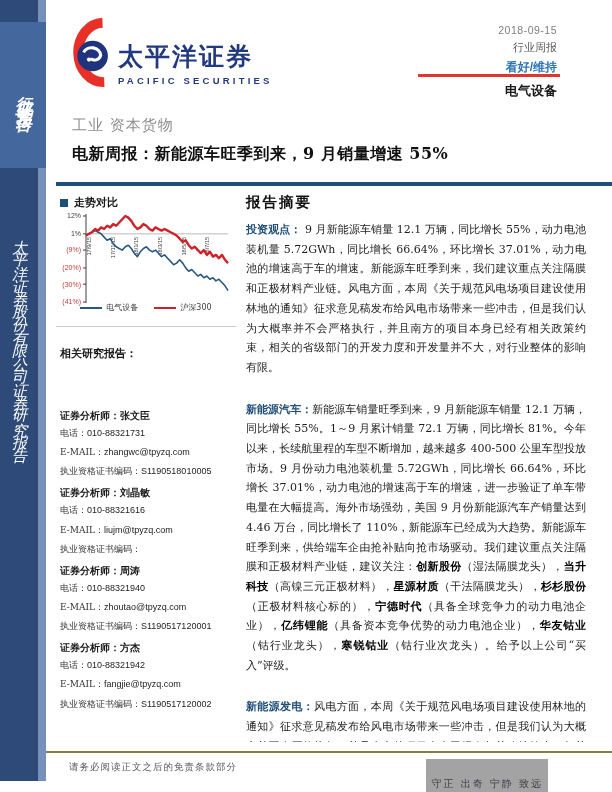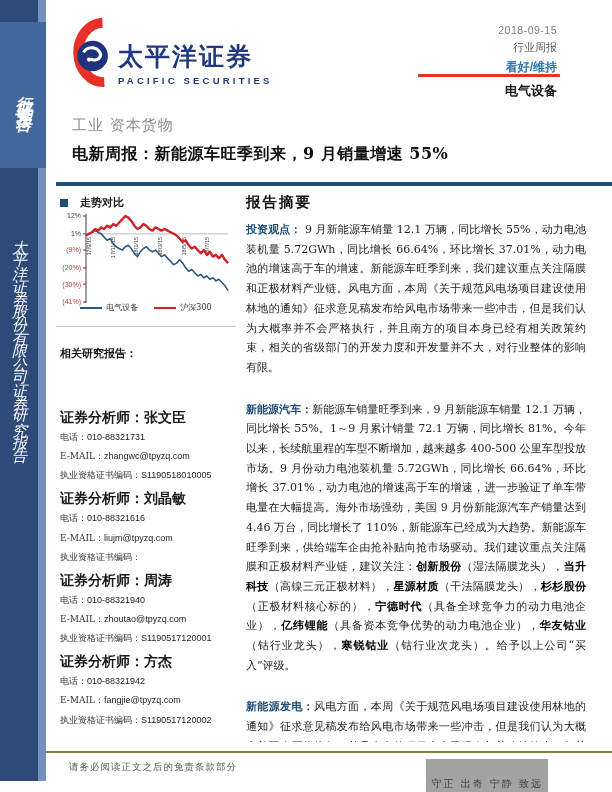--- a/index.html
+++ b/index.html
@@ -26,30 +26,30 @@
   .meta-type{font-size:11px;color:#595959;margin-top:4px;}
   .meta-rating{font-size:12px;color:#2e75b6;font-weight:bold;margin-top:4px;}
   .meta-redline{position:absolute;right:52px;top:74px;width:142px;height:3px;background:#e2352b;}
   .meta-industry{position:absolute;right:55px;top:82px;font-size:13px;font-weight:bold;color:#1a1a1a;}
   .sector-path{position:absolute;left:72px;top:116px;font-size:15px;color:#8c8c8c;letter-spacing:1px;}
   .doc-title{position:absolute;left:72px;top:144px;width:520px;font-size:16px;font-weight:bold;
         color:#111;letter-spacing:.5px;}
   .title-rule{position:absolute;left:56px;top:182px;width:556px;height:4px;background:#1f4e79;}
   
   .chart-head{position:absolute;left:60px;top:195px;font-size:11px;font-weight:bold;color:#1a1a1a;
-        display:flex;align-items:center;gap:12px;}
+        display:flex;align-items:center;gap:6px;}
   .sq{width:8px;height:8px;background:#1f4e79;display:inline-block;}
   .chart-box{position:absolute;left:56px;top:210px;}
   .legend{position:absolute;left:56px;top:302px;width:180px;display:flex;justify-content:center;gap:16px;
         font-size:8px;color:#404040;font-family:"DejaVu Sans",sans-serif;align-items:center;}
   .legend .line{display:inline-block;width:22px;height:2px;vertical-align:middle;margin-right:4px;}
   .left-divider{position:absolute;left:56px;top:326px;width:180px;height:1px;background:#c9c9c9;}
   .related{position:absolute;left:60px;top:346px;font-size:11px;font-weight:bold;color:#1a1a1a;}
   .analysts{position:absolute;left:60px;top:400px;width:180px;}
-  .an-name{font-size:14px;font-weight:bold;color:#1a1a1a;margin:9px 0 4px 0;font-family:Liberation Mono, monospace;}
+  .an-name{font-size:10px;font-weight:bold;color:#1a1a1a;margin:9px 0 4px 0;font-family:Liberation Mono, monospace;}
   .an-row{font-size:9px;color:#333;margin:0 0 7px 0;line-height:1.35;}
   .an-row .val{font-family:Liberation Sans, sans-serif;color:#222;}
   
   .sum-head{position:absolute;left:246px;top:193px;font-size:14.5px;font-weight:bold;color:#111;
         letter-spacing:2px;}
   .sum-body{position:absolute;left:246px;top:220px;width:356px;height:522px;overflow:hidden;
         font-size:11px;line-height:19.7px;color:#1c1c1c;text-align:justify;}
   .sum-body p{margin:0 16px 22px 0;}
   .seg-lead{color:#1f4e79;font-weight:bold;}
   .seg-bold{font-weight:bold;color:#000;}

